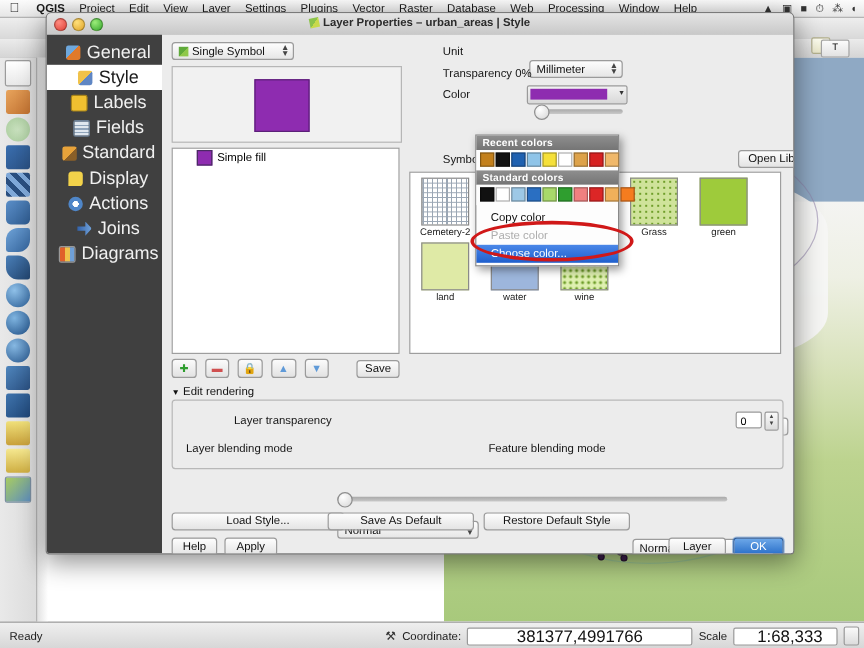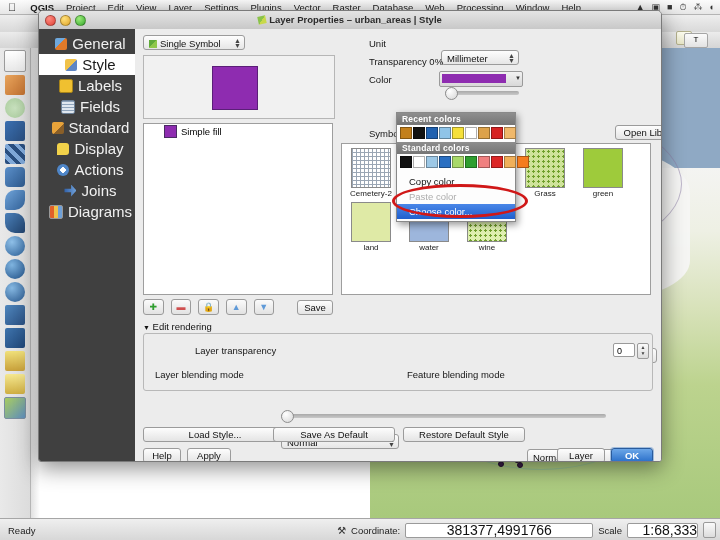--- a/index.html
+++ b/index.html
@@ -138,21 +138,21 @@
   .combo .arr{position:absolute;right:3px;top:2px;font-size:7px;line-height:5px;color:#444;}
   .combo .arr b{display:block;}
   .btn{
     background:linear-gradient(#fdfdfd,#e4e4e4);
     border:1px solid #9b9b9b;border-radius:3px;
     height:15px;line-height:14px;font-size:9.5px;color:#111;
     text-align:center;box-sizing:border-box;
   }
   .btn.primary{
     background:linear-gradient(#6ca7e8,#2a6fc9);
-    border:1px solid #2a5b9c;color:#fff;font-weight:bold;
+    border:1px solid #2a5b9c;color:#fff;font-weight:normal;
     box-shadow:0 0 0 1px rgba(70,130,200,.45);
   }
   .panel{background:#fff;border:1px solid #9e9e9e;box-sizing:border-box;}
   .group-box{border:1px solid #b8b8b8;border-radius:3px;background:#ececec;box-sizing:border-box;}
 
   
   .slider{height:4px;background:linear-gradient(#a9a9a9,#c9c9c9);border-radius:3px;position:relative;}
   .slider .knob{position:absolute;left:0;top:-4px;width:11px;height:11px;border-radius:50%;
     background:radial-gradient(circle at 35% 30%,#ffffff,#d6d6d6);border:1px solid #8e8e8e;}
 
@@ -608,16 +608,16 @@
 
 <div class="abs" id="annot"></div>
 
 <div class="abs" id="statusbar">
   <span class="ready">Ready</span>
   <span class="grp">
     <span style="font-size:10px;color:#333;">⚒</span>
     <span>Coordinate:</span>
     <span class="sb-field" style="width:186px;">381377,4991766</span>
     <span>Scale</span>
-    <span class="sb-field" style="width:66px;text-align:right;padding-left:3px;">1:68,333</span>
+    <span class="sb-field" style="width:66px;text-align:left;padding-left:19px;">1:68,333</span>
     <span class="sb-spin"></span>
   </span>
 </div>
 
 </body></html>

